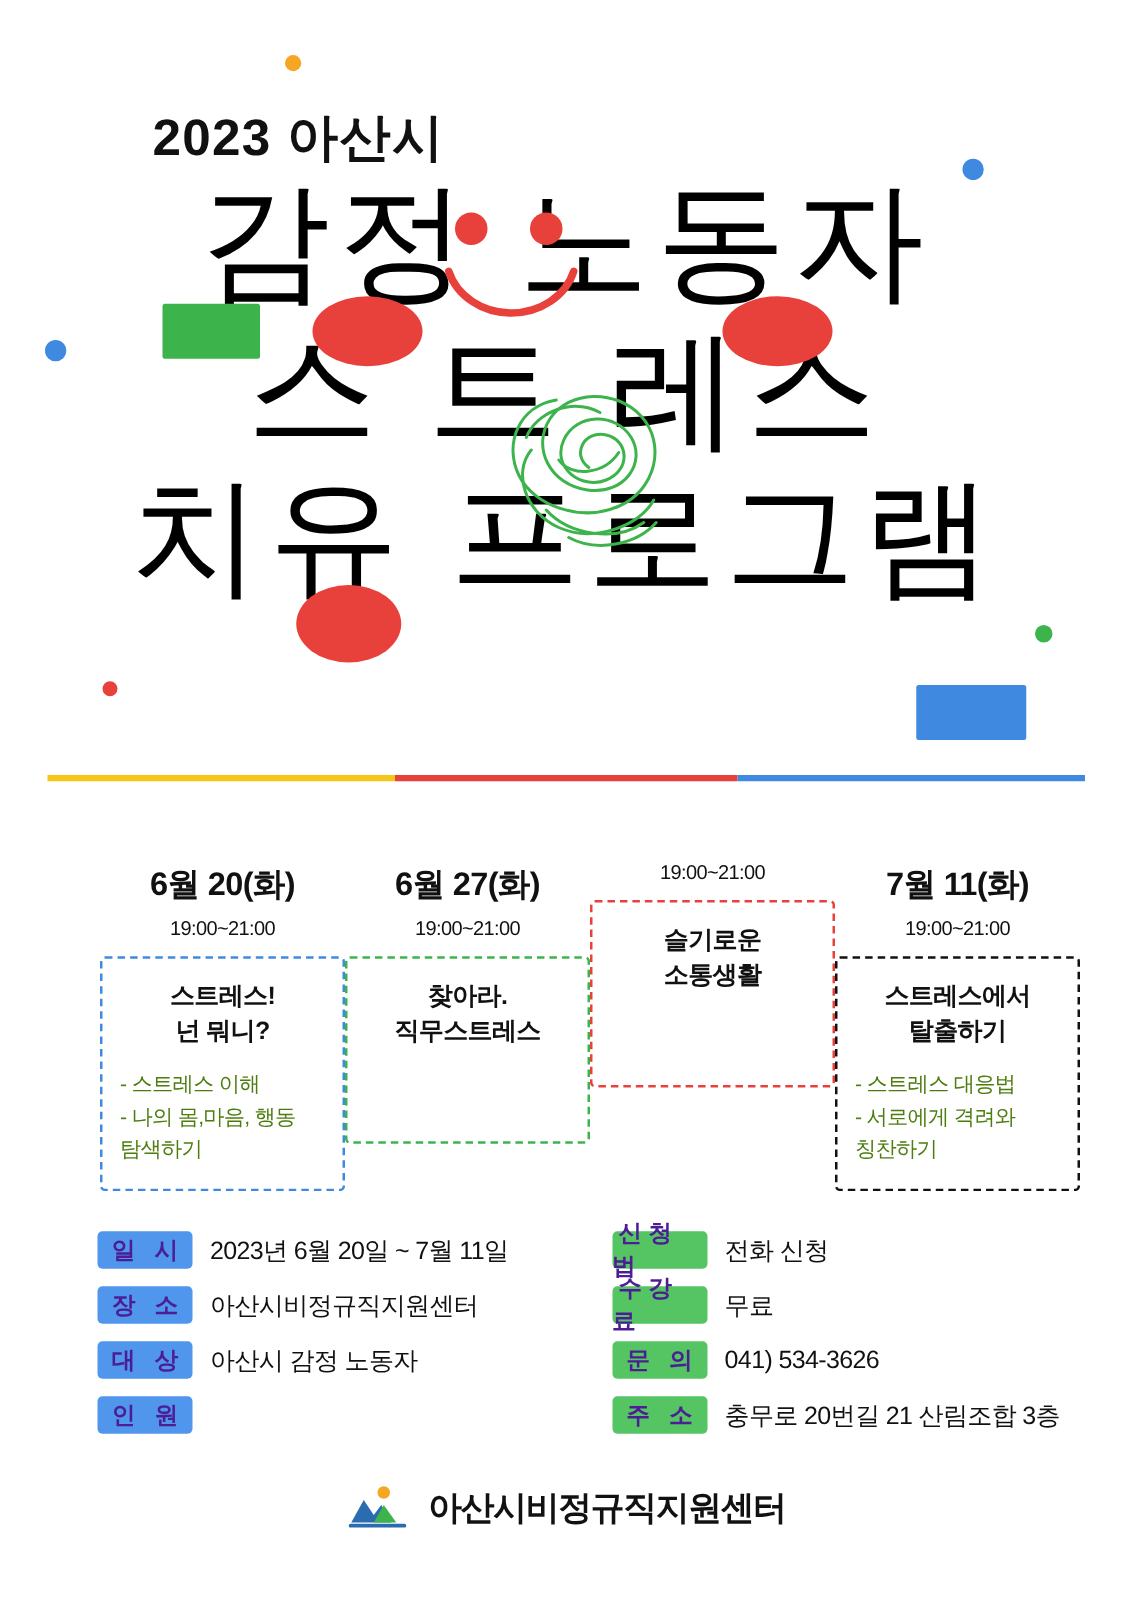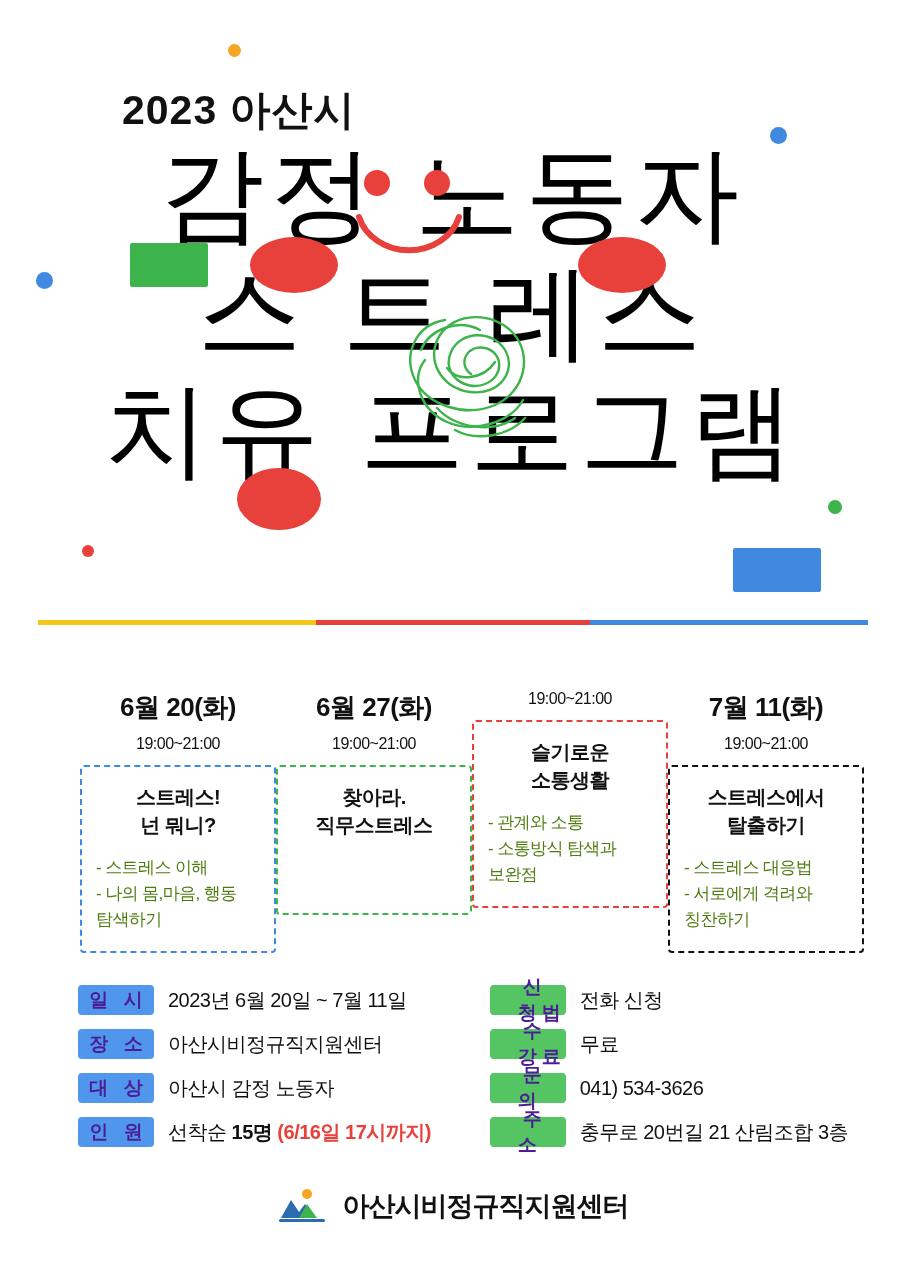--- a/index.html
+++ b/index.html
@@ -202,21 +202,21 @@
     font-weight: 700;
     display: flex;
     align-items: center;
     justify-content: center;
     letter-spacing: 5px;
     text-indent: 5px;
     box-sizing: border-box;
     flex: 0 0 auto;
   }
   .tag.blue  { background: #4f96ec; }
-  .tag.green { background: #55c463; padding-left: 28px; }
+  .tag.green { background: #55c463; }
   .info-val {
     font-size: 20px;
     color: #111;
     letter-spacing: -0.5px;
     white-space: nowrap;
   }
   .info-val .hl-red { color: #e8403a; font-weight: 700; }
   .info-val .bold { font-weight: 700; }
 
   
@@ -308,23 +308,20 @@
       <div class="s-sep"></div>
     </div>
   </div>
 
   <div class="session">
     <div class="s-time">19:00~21:00</div>
     <div class="s-box red">
       <div class="s-title">슬기로운
 소통생활</div>
       <div class="s-sep"></div>
-      <div class="s-body">- 관계와 소통
-- 소통방식 탐색과
-   보완점</div>
     </div>
   </div>
 
   <div class="session">
     <div class="s-date">7월 11(화)</div>
     <div class="s-time">19:00~21:00</div>
     <div class="s-box black">
       <div class="s-title">스트레스에서
 탈출하기</div>
       <div class="s-sep"></div>
@@ -346,21 +343,20 @@
     <div class="info-row">
       <div class="tag blue">장 소</div>
       <div class="info-val">아산시비정규직지원센터</div>
     </div>
     <div class="info-row">
       <div class="tag blue">대 상</div>
       <div class="info-val">아산시 감정 노동자</div>
     </div>
     <div class="info-row">
       <div class="tag blue">인 원</div>
-      <div class="info-val"><span>선착순 </span><span class="bold">15명</span><span class="hl-red"> (6/16일 17시까지)</span></div>
     </div>
   </div>
 
   <div class="info-col right">
     <div class="info-row">
       <div class="tag green">신청법</div>
       <div class="info-val">전화 신청</div>
     </div>
     <div class="info-row">
       <div class="tag green">수강료</div>

